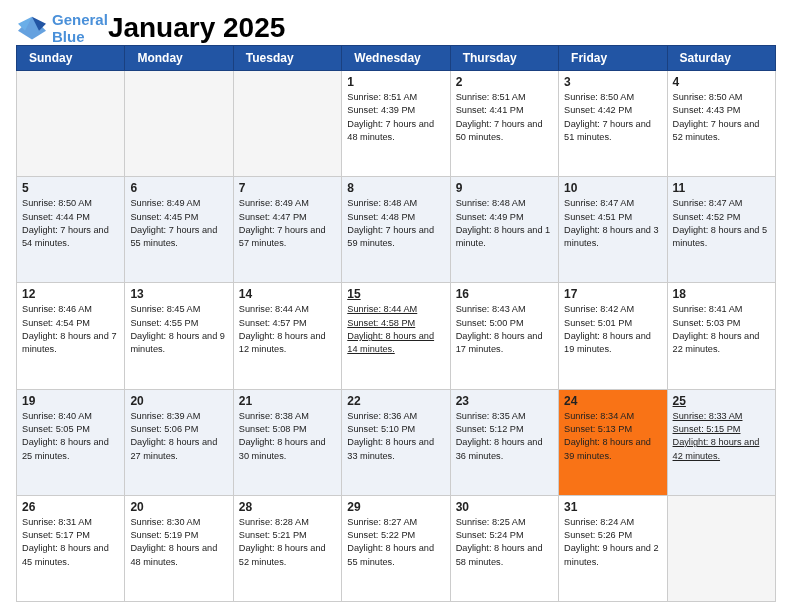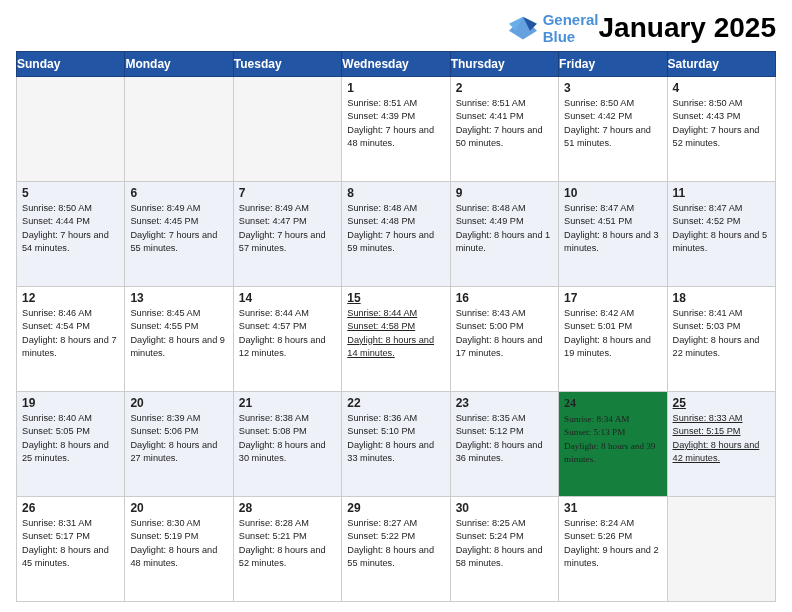--- a/index.html
+++ b/index.html
@@ -13,22 +13,21 @@
     .page {
       width: 792px;
       height: 612px;
       padding: 12px 16px 10px 16px;
       display: flex;
       flex-direction: column;
     }
     .header {
       display: flex;
       align-items: flex-start;
-      justify-content: flex-end;
-      margin-bottom: 6px;
+      justify-content: flex-start;
     }
     .logo {
       display: flex;
       align-items: center;
       gap: 4px;
     }
     .logo-text {
       font-size: 15px;
       font-weight: bold;
       color: #1a3a6b;
@@ -59,21 +58,21 @@
       border: 1px solid #ccc;
       border-collapse: collapse;
       width: 100%;
       table-layout: fixed;
     }
     .calendar th {
       background: #2255a4;
       color: #fff;
       font-size: 12px;
       font-weight: bold;
-      padding: 5px 0;
+      padding: 5px 12px;
       text-align: left;
       border: 1px solid #1a4080;
     }
     .calendar td {
       vertical-align: top;
       border: 1px solid #ccc;
       padding: 4px 5px;
       font-size: 9.5px;
       color: #222;
       height: 88px;
@@ -229,21 +228,21 @@
             <div class="cell-text">Sunrise: 8:38 AM<br>Sunset: 5:08 PM<br>Daylight: 8 hours and 30 minutes.</div>
           </td>
           <td style="background-color: rgb(238, 242, 248);">
             <span class="day-number">22</span>
             <div class="cell-text">Sunrise: 8:36 AM<br>Sunset: 5:10 PM<br>Daylight: 8 hours and 33 minutes.</div>
           </td>
           <td style="background-color: rgb(238, 242, 248);">
             <span class="day-number">23</span>
             <div class="cell-text">Sunrise: 8:35 AM<br>Sunset: 5:12 PM<br>Daylight: 8 hours and 36 minutes.</div>
           </td>
-          <td style="background-color: #15803d; font-family: Liberation Serif, serif;">
+          <td style="background-color: #f97316;">
             <span class="day-number">24</span>
             <div class="cell-text">Sunrise: 8:34 AM<br>Sunset: 5:13 PM<br>Daylight: 8 hours and 39 minutes.</div>
           </td>
           <td style="background-color: rgb(238, 242, 248); text-decoration: underline;">
             <span class="day-number">25</span>
             <div class="cell-text">Sunrise: 8:33 AM<br>Sunset: 5:15 PM<br>Daylight: 8 hours and 42 minutes.</div>
           </td>
         </tr>
         <tr>
           <td style="background-color: rgb(255, 255, 255);">

